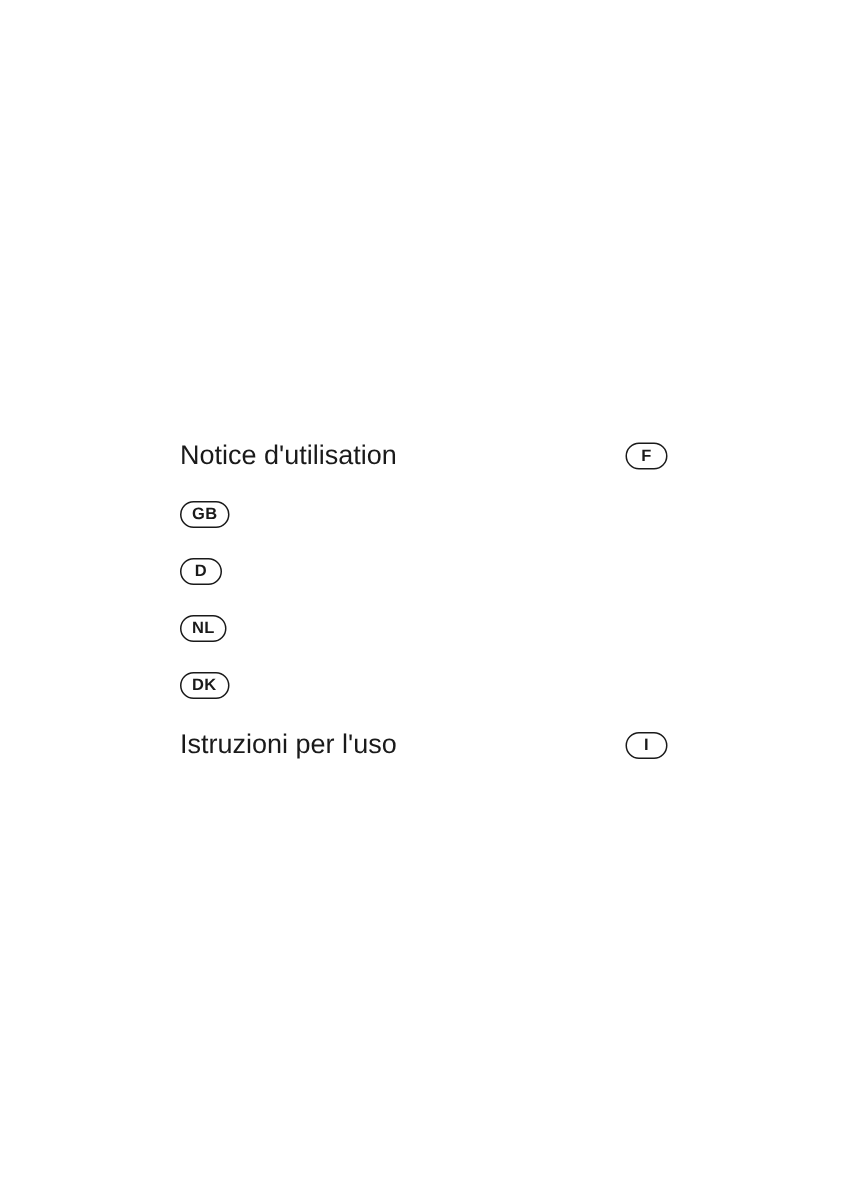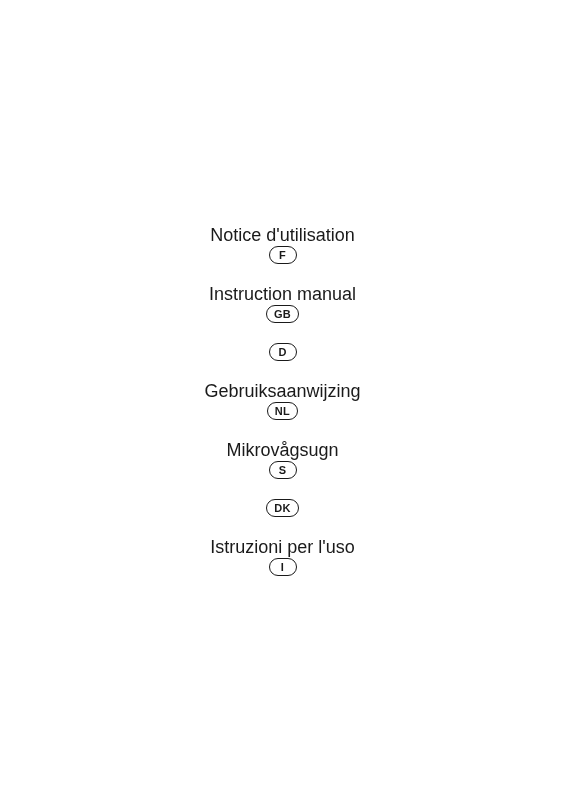--- a/index.html
+++ b/index.html
@@ -29,23 +29,23 @@
 
     .menu-list {
       display: flex;
       flex-direction: column;
       gap: 0px;
       width: 100%;
     }
 
     .menu-item {
       display: flex;
-      flex-direction: column;
+      flex-direction: row;
       align-items: center;
-      justify-content: flex-start;
+      justify-content: space-between;
       padding: 10px 0;
       width: 100%;
     }
 
     .menu-label {
       font-size: 18px;
       color: #1a1a1a;
       font-weight: 400;
       font-family: 'Arial', 'Helvetica Neue', sans-serif;
     }
@@ -67,33 +67,27 @@
 </head>
 <body>
 
 <div class="page">
   <div class="menu-list">
   <div class="menu-item">
         <span class="menu-label">Notice d'utilisation</span>
         <span class="menu-badge">F</span>
       </div>
       <div class="menu-item">
-        <span class="menu-label">Instruction manual</span>
         <span class="menu-badge">GB</span>
       </div>
       <div class="menu-item">
         <span class="menu-badge">D</span>
       </div>
       <div class="menu-item">
-        <span class="menu-label">Gebruiksaanwijzing</span>
         <span class="menu-badge">NL</span>
-      </div>
-      <div class="menu-item">
-        <span class="menu-label">Mikrovågsugn</span>
-        <span class="menu-badge">S</span>
       </div>
       <div class="menu-item">
         <span class="menu-badge">DK</span>
       </div>
       <div class="menu-item">
         <span class="menu-label">Istruzioni per l'uso</span>
         <span class="menu-badge">I</span>
       </div>
     </div>
 </div>

